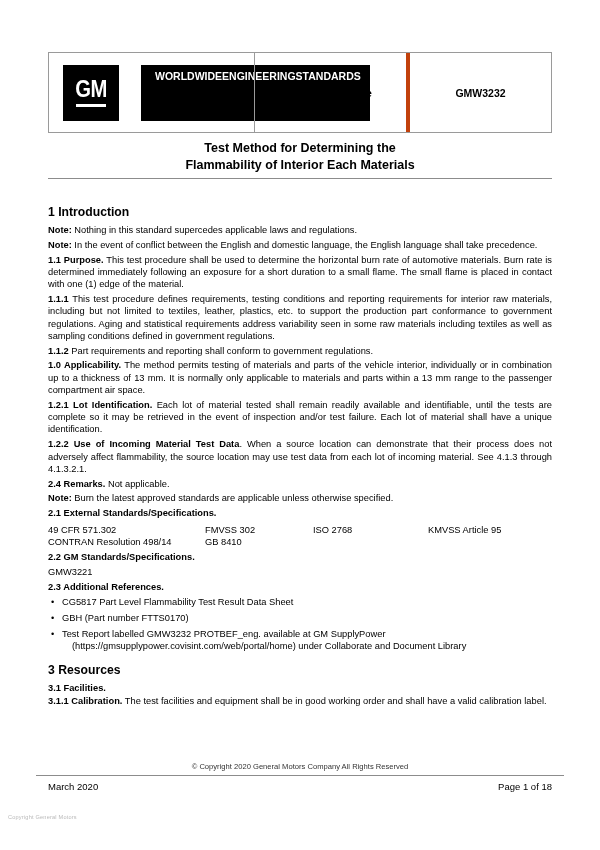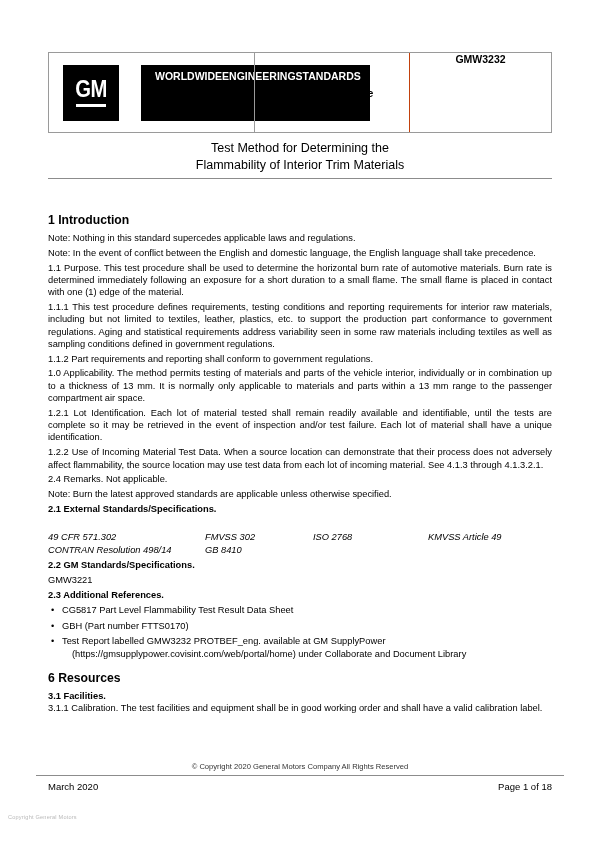--- a/index.html
+++ b/index.html
@@ -46,22 +46,23 @@
   .hdr-cell-mid {
     flex: 1;
     border-left: 1px solid #9a9a9a;
     display: flex;
     align-items: center;
     justify-content: center;
     padding-left: 7px;
   }
   .hdr-cell-right {
     width: 141px;
-    border-left: 1px solid #c2410c;
-    display: flex;
+    border-left: 4px solid #c2410c;
+    display: flex;
+    align-items: center;
     justify-content: center;
   }
   .gm-mark {
     width: 56px;
     height: 56px;
     background: #000000;
     display: flex;
     flex-direction: column;
     align-items: center;
     justify-content: center;
@@ -102,21 +103,21 @@
     font-size: 10.5px;
   }
 
   
   .doc-title {
     position: absolute;
     left: 48px;
     top: 140px;
     width: 504px;
     text-align: center;
-    font-weight: normal;
+    font-weight: bold;
     font-size: 12.5px;
     line-height: 16.5px;
   }
   .title-rule {
     position: absolute;
     left: 48px;
     top: 178px;
     width: 504px;
     height: 1px;
     background: #8c8c8c;
@@ -128,41 +129,40 @@
     left: 48px;
     top: 205px;
     width: 504px;
     font-size: 9.3px;
     line-height: 12.3px;
   }
   .h1 {
     font-weight: bold;
     font-size: 12.2px;
     line-height: 15px;
-    margin: 8px 0 4px 0;
+    margin: 0 0 4px 0;
   }
   .h1.spaced { margin-top: 11px; }
   p.para {
     margin: 0 0 0 0;
     text-align: justify;
     text-justify: inter-word;
   }
   p.para + p.para { margin-top: 2.5px; }
-  .b { font-weight: normal; }
+  .b { font-weight: bold; }
   .sub-head {
     font-weight: bold;
     margin: 2.5px 0 0 0;
   }
   .plain-line { margin: 2.5px 0 0 0; }
 
   
   .ref-grid {
-    margin-top: 16px;
+    margin-top: 4px;
     position: relative;
-    font-style: italic;
   }
   .ref-row {
     position: relative;
     height: 12.6px;
   }
   .ref-c1 { position: absolute; left: 0px; }
   .ref-c2 { position: absolute; left: 157px; }
   .ref-c3 { position: absolute; left: 265px; }
   .ref-c4 { position: absolute; left: 380px; }
 
@@ -240,21 +240,21 @@
     <div class="hdr-cell-mid">
       <span class="hdr-text">Test Procedure</span>
     </div>
     <div class="hdr-cell-right">
       <span class="hdr-text">GMW3232</span>
     </div>
   </div>
 
   <div class="doc-title">
     <div>Test Method for Determining the</div>
-    <div>Flammability of Interior Trim Materials</div>
+    <div>Flammability of Interior Each Materials</div>
   </div>
   <div class="title-rule"></div>
 
   <div class="content">
 
     <div class="h1">1 Introduction</div>
 
     <p class="para"><span class="b">Note:</span><span> Nothing in this standard supercedes applicable laws and regulations.</span></p>
 
     <p class="para"><span class="b">Note:</span><span> In the event of conflict between the English and domestic language, the English language shall take precedence.</span></p>
@@ -276,41 +276,41 @@
 
     <p class="para"><span class="b">Note:</span><span> Burn the latest approved standards are applicable unless otherwise specified.</span></p>
 
     <div class="sub-head">2.1 External Standards/Specifications.</div>
 
     <div class="ref-grid">
       <div class="ref-row">
         <span class="ref-c1">49 CFR 571.302</span>
         <span class="ref-c2">FMVSS 302</span>
         <span class="ref-c3">ISO 2768</span>
-        <span class="ref-c4">KMVSS Article 49</span>
+        <span class="ref-c4">KMVSS Article 95</span>
       </div>
       <div class="ref-row">
         <span class="ref-c1">CONTRAN Resolution 498/14</span>
         <span class="ref-c2">GB 8410</span>
         <span class="ref-c3"></span>
         <span class="ref-c4"></span>
       </div>
     </div>
 
     <div class="sub-head">2.2 GM Standards/Specifications.</div>
     <div class="plain-line">GMW3221</div>
 
     <div class="sub-head">2.3 Additional References.</div>
     <ul class="bullets">
       <li><span>CG5817 Part Level Flammability Test Result Data Sheet</span></li>
       <li><span>GBH (Part number FTTS0170)</span></li>
       <li><span>Test Report labelled GMW3232 PROTBEF_eng. available at GM SupplyPower</span><span class="indent2">(https://gmsupplypower.covisint.com/web/portal/home) under Collaborate and Document Library</span></li>
     </ul>
 
-    <div class="h1 spaced">6 Resources</div>
+    <div class="h1 spaced">3 Resources</div>
     <div class="sub-head" style="margin-top:0">3.1 Facilities.</div>
 
     <p class="para"><span class="b">3.1.1 Calibration.</span><span> The test facilities and equipment shall be in good working order and shall have a valid calibration label.</span></p>
   </div>
 
   <div class="copyright-line">© Copyright 2020 General Motors Company All Rights Reserved</div>
   <div class="footer-rule"></div>
   <div class="footer-row">
     <span>March 2020</span>
     <span>Page 1 of 18</span>

